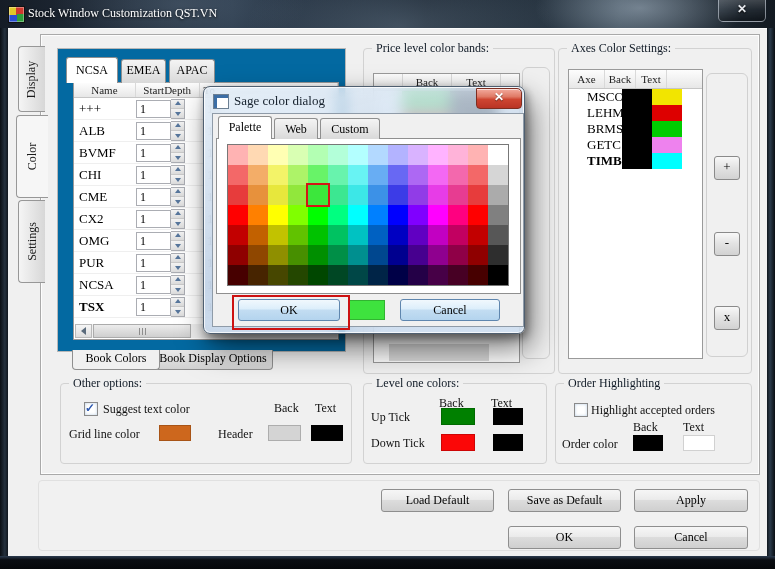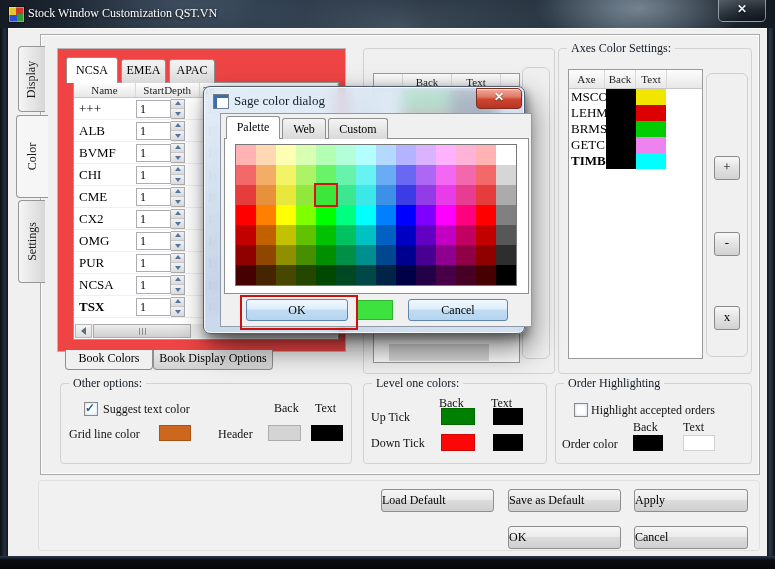--- a/index.html
+++ b/index.html
@@ -79,21 +79,21 @@
   
   .ttab{position:absolute;text-align:center;font-size:12px;border:1px solid #8f8f8f;border-bottom:none;
     border-radius:3px 3px 0 0;background:linear-gradient(#f4f4f4,#d9d9d9);z-index:2;line-height:20px;}
   .ttab.active{background:#fff;z-index:5;}
   
   .btab{position:absolute;text-align:center;font-size:12px;border:1px solid #8f8f8f;border-top:none;
     border-radius:0 0 4px 4px;background:linear-gradient(#e9e9e9,#d2d2d2);line-height:17px;z-index:2;}
   .btab.active{background:#f0f0f0;z-index:4;}
 
   
-  .axes-row{display:flex;align-items:stretch;height:16px;font-size:13px;}
+  .axes-row{display:flex;align-items:stretch;height:16px;font-size:13px;margin-left:16px;}
   .ax-name{width:35px;padding-left:2px;line-height:16px;white-space:nowrap;}
   .axes-row.bold .ax-name{font-weight:bold;}
   .ax-sw{width:30px;}
 
   .side-panel{position:absolute;border:1px solid #d0d0d0;border-radius:6px;background:#f0f0f0;}
   .sq-btn{position:absolute;width:24px;height:22px;background:linear-gradient(#f8f8f8,#e3e3e3 48%,#d2d2d2);
     border:1px solid #8a8a8a;border-radius:3px;text-align:center;line-height:20px;font-size:13px;}
 
   
   .sw{position:absolute;box-shadow:inset 0 0 0 1px rgba(0,0,0,.18);}
@@ -101,39 +101,39 @@
   .lbl{position:absolute;font-size:12px;color:#111;white-space:nowrap;}
   .checkbox{position:absolute;width:12px;height:12px;background:#fff;border:1px solid #8a8a8a;
     box-shadow:inset 0 0 3px rgba(120,160,200,.5);}
   .checkbox.checked::after{content:"✓";position:absolute;left:0px;top:-2px;font-size:12px;
     font-weight:bold;color:#2b57b0;}
 
   
   .footer-panel{position:absolute;left:30px;top:452px;width:720px;height:69px;background:#f1f1f1;
     border:1px solid #e0e0e0;border-radius:4px;}
   .win-btn{position:absolute;height:23px;background:linear-gradient(#f6f6f6,#ebebeb 45%,#dcdcdc 50%,#cfcfcf);
-    border:1px solid #8e8e8e;border-radius:3px;text-align:left;line-height:21px;font-size:12px;
+    border:1px solid #8e8e8e;border-radius:3px;text-align:center;line-height:21px;font-size:12px;
     box-sizing:border-box;}
 
   
   .sage{position:absolute;left:203px;top:86px;width:320px;height:246px;border-radius:7px;
     border:1px solid #4f5f70;
     background:linear-gradient(165deg,rgba(225,237,248,.80),rgba(182,203,228,.74) 60%,rgba(200,218,238,.8));
     -webkit-backdrop-filter:blur(7px);backdrop-filter:blur(7px);
     box-shadow:6px 14px 30px rgba(0,0,0,.55),2px 4px 10px rgba(0,0,0,.4),
       inset 0 0 0 1px rgba(255,255,255,.75);z-index:50;}
   .sage-title-text{position:absolute;left:30px;top:6px;font-size:13px;color:#15202c;white-space:nowrap;}
   .sage-icon{position:absolute;left:9px;top:7px;width:14px;height:13px;background:#fff;
     border:1px solid #6c7f92;box-shadow:inset 3px 3px 0 #3c6ea5;}
   .sage-close{position:absolute;left:272px;top:1px;width:44px;height:19px;border-radius:0 5px 4px 4px;
     background:linear-gradient(#f3ab9e,#e07a66 40%,#ce4531 55%,#b93425);
     border:1px solid #7e2d20;color:#fff;text-align:center;line-height:17px;font-weight:bold;
     font-size:12px;text-shadow:0 1px 1px rgba(0,0,0,.5);
     box-shadow:inset 0 1px 0 rgba(255,255,255,.6);}
-  .sage-content{position:absolute;left:16px;top:26px;width:312px;height:214px;background:#f0f0f0;
+  .sage-content{position:absolute;left:8px;top:26px;width:312px;height:214px;background:#f0f0f0;
     border:1px solid #8f9ba8;box-sizing:border-box;}
   .sage-page{position:absolute;left:3px;top:24px;width:303px;height:154px;background:#fff;
     border:1px solid #8f8f8f;}
   .pal-grid{position:absolute;left:10px;top:5px;width:280px;height:140px;border:1px solid #777;}
   .pal-row{display:flex;height:20px;}
   .pal-cell{width:20px;height:20px;}
   .pal-sel{position:absolute;width:24px;height:24px;border:2px solid #d41616;box-sizing:border-box;
     z-index:3;}
   .annot{position:absolute;border:2px solid #cc1111;z-index:6;}
   .aero-btn{position:absolute;height:22px;border:1px solid #5f86ae;border-radius:3px;
@@ -162,21 +162,21 @@
       </div>
     <div class="vtab active" style="left:8px;top:87px;width:31px;height:81px;">
       <span>Color</span>
       </div>
     <div class="vtab" style="left:10px;top:172px;width:26px;height:81px;">
       <span>Settings</span>
       </div>
 
     <div class="main-panel"></div>
 
-    <div class="abs" style="left:49px;top:20px;width:287px;height:302px;border:1px solid #b7b7b7;background:#ef4444;">
+    <div class="abs" style="left:49px;top:20px;width:287px;height:302px;border:1px solid #b7b7b7;background:#0369a1;">
       <div class="ttab active" style="left:8px;top:8px;width:50px;height:25px;line-height:24px;">NCSA</div>
       <div class="ttab" style="left:63px;top:10px;width:43px;height:23px;">EMEA</div>
       <div class="ttab" style="left:111px;top:10px;width:44px;height:23px;">APAC</div>
 
       <div class="tbl" style="left:15px;top:33px;width:264px;height:256px;">
         <div class="thead" style="height:14px;line-height:14px;">
           <span class="th" style="width:62px;">Name</span>
           <span class="th" style="width:64px;">StartDepth</span>
           <span class="th" style="width:136px;text-align:left;padding-left:4px;">To</span>
         </div>
@@ -295,25 +295,26 @@
         <div class="hscroll">
           <span class="sb-btn"></span>
           <span class="sb-thumb">
               <b></b>
               <b></b>
               <b></b>
             </span>
         </div>
       </div>
 
-      <div class="btab active" style="left:7px;top:301px;width:86px;height:19px;">Book Colors</div>
+      <div class="btab active" style="left:14px;top:301px;width:86px;height:19px;">Book Colors</div>
       <div class="btab" style="left:95px;top:301px;width:118px;height:19px;">Book Display Options</div>
     </div>
 
     <div class="group" style="left:355px;top:20px;width:190px;height:324px;">
+      <span class="group-label">Price level color bands:</span>
       <div class="tbl" style="left:9px;top:24px;width:145px;height:288px;">
         <div class="thead" style="height:16px;line-height:16px;">
           <span class="th" style="width:28px;"></span>
           <span class="th" style="width:48px;">Back</span>
           <span class="th" style="width:48px;">Text</span>
           <span class="th" style="flex:1;border-right:none;"></span>
         </div>
         <div style="display:flex;height:22px;">
           <span style="width:28px;"></span>
           <span style="width: 48px; background: rgb(79, 211, 79);" class="swatch"></span>

